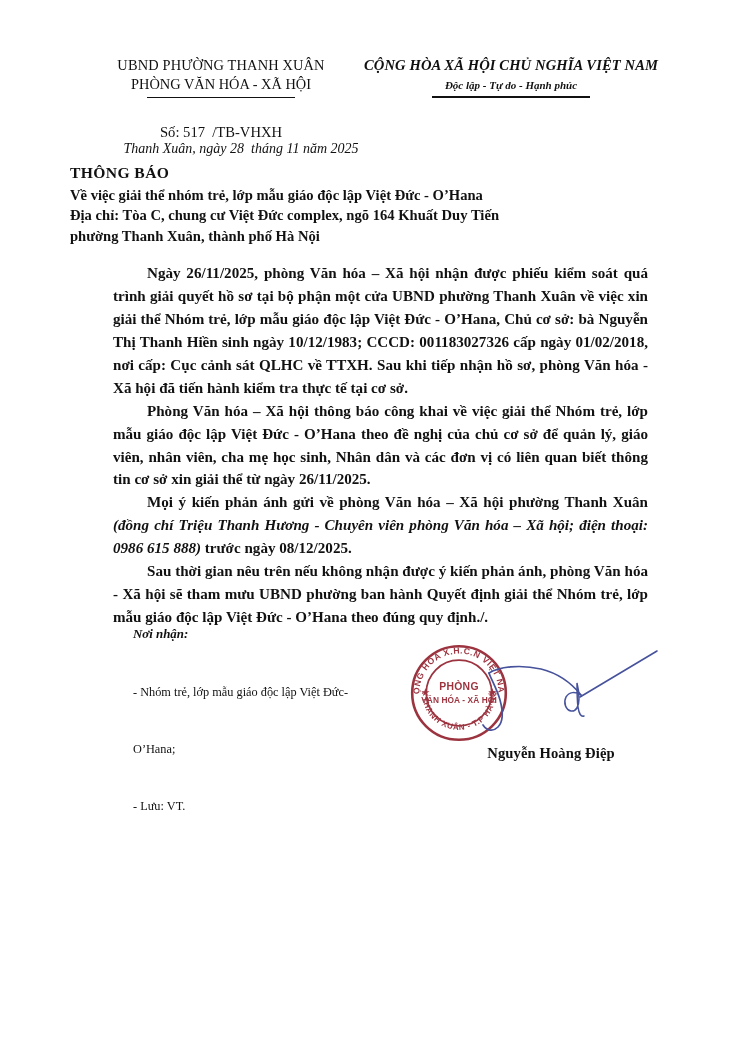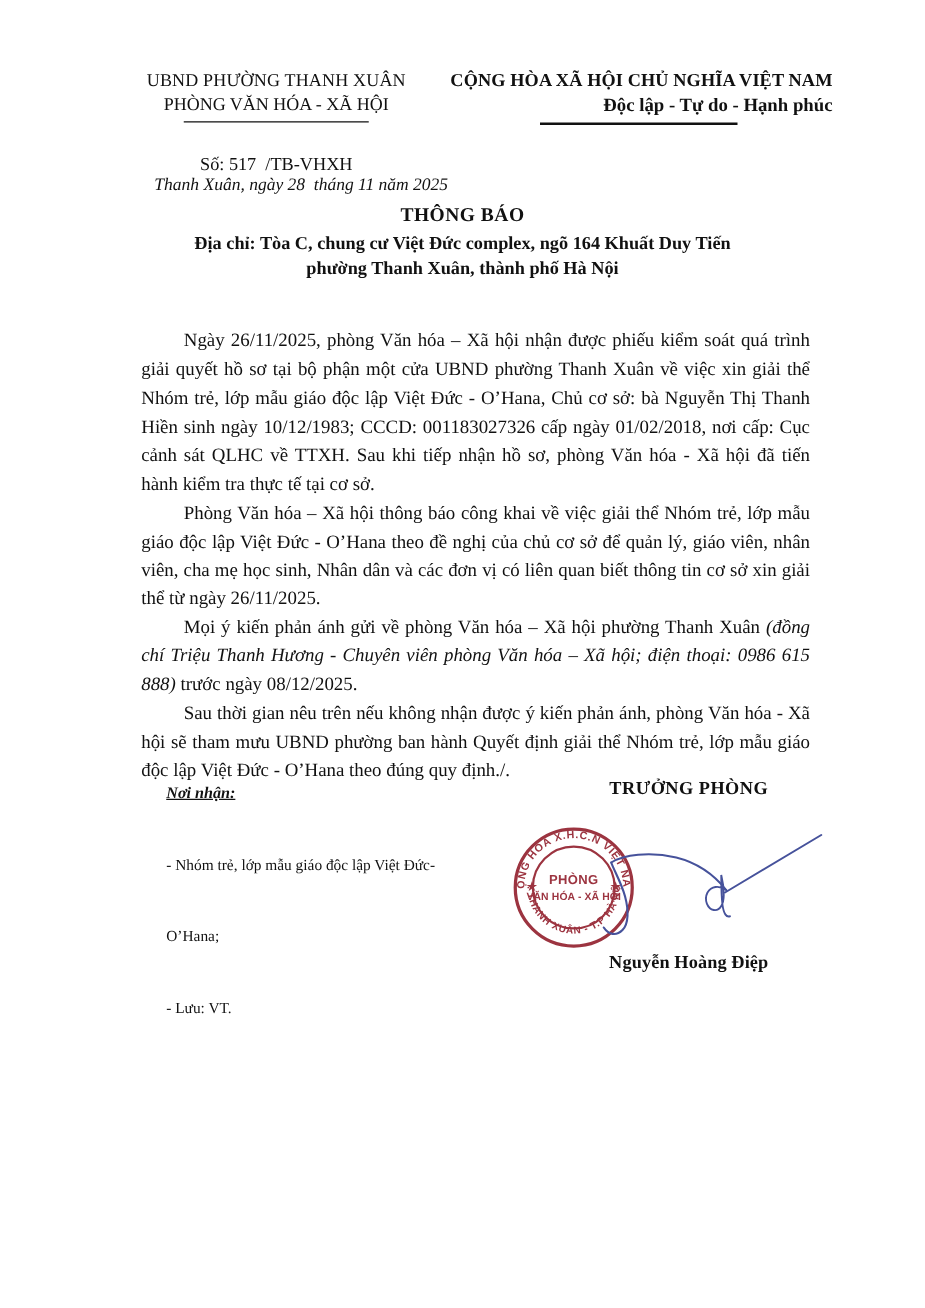--- a/index.html
+++ b/index.html
@@ -34,21 +34,22 @@
     display: flex;
     flex-direction: row;
     align-items: flex-start;
   }
   .header-left {
     width: 270px;
     text-align: center;
   }
   .header-right {
     width: 310px;
-    text-align: right;
+    text-align: center;
+    font-style: italic;
   }
   .hl-line1 {
     font-size: 14.4px;
     letter-spacing: 0.15px;
     line-height: 1.32;
     white-space: nowrap;
   }
   .hl-line2 {
     font-size: 14.4px;
     font-weight: normal;
@@ -58,21 +59,21 @@
     position: relative;
   }
   .hr-line1 {
     font-size: 14.6px;
     font-weight: bold;
     line-height: 1.32;
     white-space: nowrap;
     letter-spacing: 0.1px;
   }
   .hr-line2 {
-    font-size: 15px;
+    font-size: 11px;
     font-weight: bold;
     line-height: 1.34;
     white-space: nowrap;
     display: inline-block;
     position: relative;
   }
   .rule {
     display: block;
     height: 1.4px;
     background: #111;
@@ -103,21 +104,20 @@
     font-style: italic;
     white-space: pre;
   }
 
   
   .titleblock {
     position: absolute;
     left: 70px;
     top: 162px;
     width: 600px;
-    text-align: center;
   }
   .t-main {
     font-size: 15.6px;
     font-weight: bold;
     letter-spacing: 0.4px;
     line-height: 1.45;
   }
   .t-sub {
     font-size: 14.6px;
     font-weight: bold;
@@ -133,20 +133,21 @@
     width: 535px;
     font-size: 15.1px;
     line-height: 1.52;
     text-align: justify;
   }
   .body p {
     margin: 0;
     text-indent: 34px;
     text-align: justify;
     text-justify: inter-word;
+    font-weight: bold;
   }
   .body i { font-style: italic; }
 
   
   .footer {
     position: absolute;
     left: 113px;
     top: 626px;
     width: 535px;
   }
@@ -157,21 +158,20 @@
     width: 250px;
     font-size: 12.3px;
     line-height: 1.38;
   }
   .recip-title {
     font-weight: bold;
     font-style: italic;
     font-size: 12.9px;
     display: block;
     margin-bottom: 1px;
-    text-decoration: underline;
   }
   .recip-item { display: block; margin-top: 40px; }
 
   .signblock {
     position: absolute;
     left: 328px;
     top: -3px;
     width: 220px;
     text-align: center;
   }
@@ -225,20 +225,21 @@
     </div>
   </div>
 
   <div class="numline">
     <div class="numline-left">Số: 517  /TB-VHXH</div>
     <div class="numline-right">Thanh Xuân, ngày 28  tháng 11 năm 2025</div>
   </div>
 
   <div class="titleblock">
     <div class="t-main">THÔNG BÁO</div>
+    <div class="t-sub">Về việc giải thể nhóm trẻ, lớp mẫu giáo độc lập Việt Đức - O’Hana</div>
     <div class="t-sub">Địa chỉ: Tòa C, chung cư Việt Đức complex, ngõ 164 Khuất Duy Tiến</div>
     <div class="t-sub">phường Thanh Xuân, thành phố Hà Nội</div>
   </div>
 
   <div class="body">
     <p>Ngày 26/11/2025, phòng Văn hóa – Xã hội nhận được phiếu kiểm soát quá trình giải quyết hồ sơ tại bộ phận một cửa UBND phường Thanh Xuân về việc xin giải thể Nhóm trẻ, lớp mẫu giáo độc lập Việt Đức - O’Hana, Chủ cơ sở: bà Nguyễn Thị Thanh Hiền sinh ngày 10/12/1983; CCCD: 001183027326 cấp ngày 01/02/2018, nơi cấp: Cục cảnh sát QLHC về TTXH. Sau khi tiếp nhận hồ sơ, phòng Văn hóa - Xã hội đã tiến hành kiểm tra thực tế tại cơ sở.</p>
     <p>Phòng Văn hóa – Xã hội thông báo công khai về việc giải thể Nhóm trẻ, lớp mẫu giáo độc lập Việt Đức - O’Hana theo đề nghị của chủ cơ sở để quản lý, giáo viên, nhân viên, cha mẹ học sinh, Nhân dân và các đơn vị có liên quan biết thông tin cơ sở  xin giải thể từ ngày 26/11/2025.</p>
     <p><span>Mọi ý kiến phản ánh gửi về phòng Văn hóa – Xã hội  phường Thanh Xuân </span><i>(đồng chí Triệu Thanh Hương - Chuyên viên phòng Văn hóa – Xã hội; điện thoại: 0986 615 888)</i><span> trước ngày 08/12/2025.</span></p>
     <p>Sau thời gian nêu trên nếu không nhận được ý kiến phản ánh, phòng Văn hóa - Xã hội sẽ tham mưu UBND phường ban hành Quyết định giải thể Nhóm trẻ, lớp mẫu giáo độc lập Việt Đức - O’Hana theo đúng quy định./.</p>
   </div>
@@ -246,21 +247,20 @@
   <div class="footer">
 
     <div class="recip">
       <span class="recip-title">Nơi nhận:</span>
       <span class="recip-item">- Nhóm trẻ, lớp mẫu giáo độc lập Việt Đức-</span>
       <span class="recip-item">O’Hana;</span>
       <span class="recip-item">- Lưu: VT.</span>
     </div>
 
     <div class="signblock">
-      <div class="sign-title">TRƯỞNG PHÒNG</div>
 
       <div class="sign-area">
 
         <svg class="seal" viewBox="0 0 200 200">
           <defs>
             <path id="arcTop" d="M 24,100 A 76,76 0 0 1 176,100" fill="none"></path>
             <path id="arcBot" d="M 29,100 A 71,71 0 0 0 171,100" fill="none"></path>
           </defs>
           <circle cx="100" cy="100" r="90" fill="none" stroke="#9c3440" stroke-width="5"></circle>
           <circle cx="100" cy="100" r="63" fill="none" stroke="#9c3440" stroke-width="3.4"></circle>

